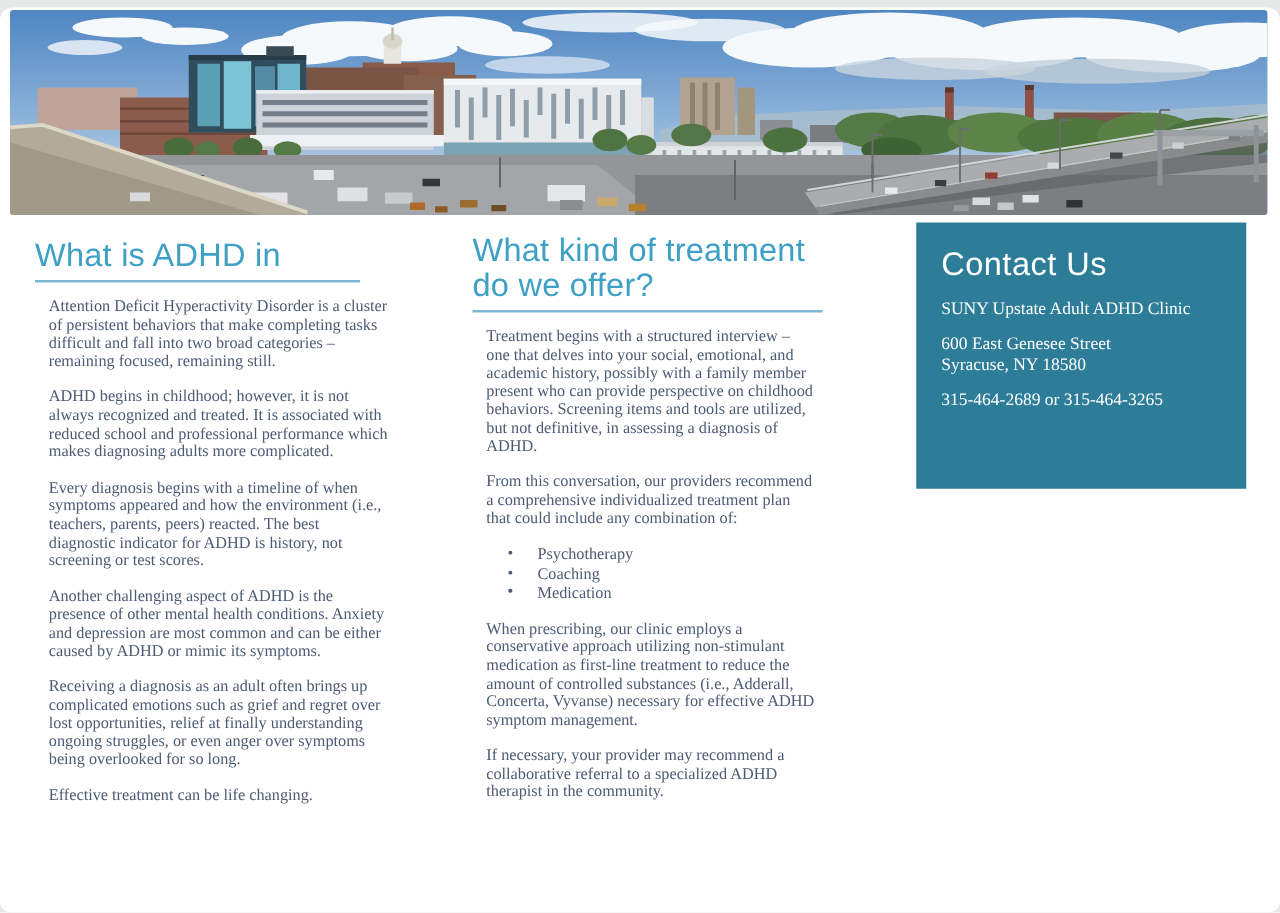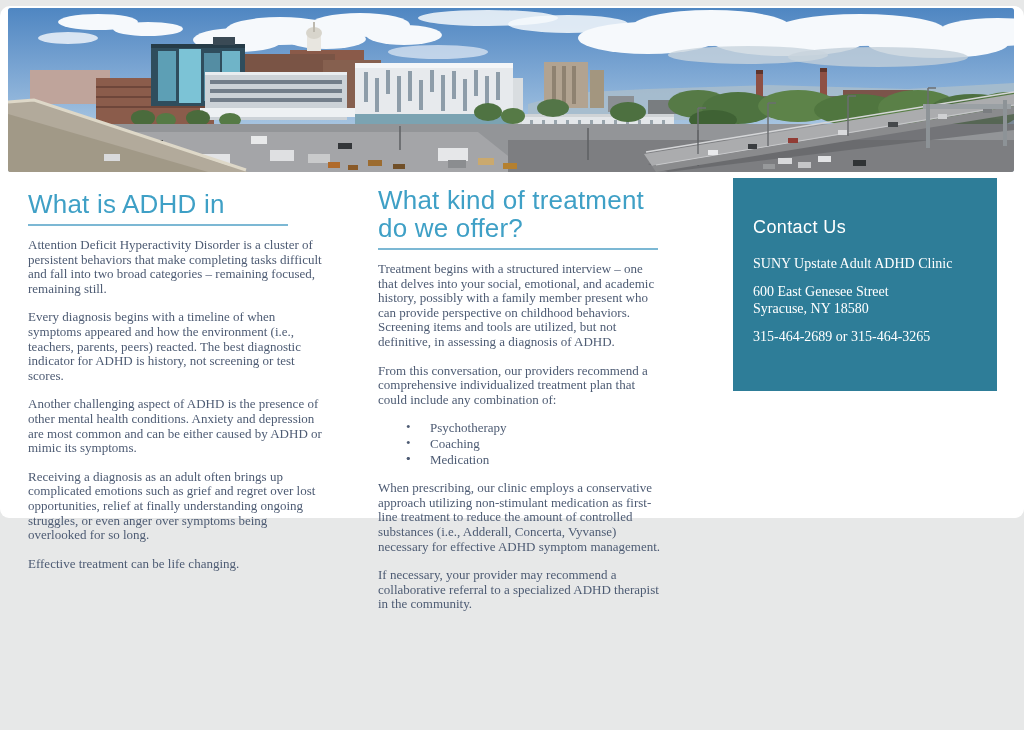--- a/index.html
+++ b/index.html
@@ -2,21 +2,21 @@
 <html><head>
 <meta charset="utf-8">
 <style>
   html,body { margin:0; padding:0; }
   body {
     width:1024px; height:730px; position:relative; overflow:hidden;
     background:#e7e8e8;
     font-family:"Liberation Serif","DejaVu Serif",serif;
   }
   .page {
-    position:absolute; top:6px; left:0; width:1024px; height:512px;
+    position:absolute; top:6px; left:0; width:1024px; height:724px;
     background:#ffffff; border-radius:10px 10px 9px 9px;
   }
   .hero {
     position:absolute; top:2px; left:8px; width:1006px; height:164px;
     border-radius:3px; overflow:hidden; background:#9cbede;
   }
   .hero svg { display:block; width:100%; height:100%; }
 
   .col { position:absolute; color:#4d5b73; font-size:13px; line-height:14.6px; }
   .col-left { left:28px;  top:184px; width:294px; }
@@ -24,33 +24,33 @@
 
   h1 {
     margin:0 0 6px; font-family:"Liberation Sans","DejaVu Sans",sans-serif;
     font-weight:400; font-size:26px; line-height:28px; color:#3fa0c6;
     letter-spacing:.2px;
   }
   .rule { height:2px; margin:0 0 12px; background:#7cb8d4; }
   .rule-left { width:260px; }
   .rule-mid  { width:280px; }
 
-  p { margin:0 0 14px; }
+  p { margin:0 11px 14px; }
 
   ul.bullets { list-style:none; margin:0 0 14px; padding:0; }
   .bullets li { position:relative; padding-left:52px; margin:0 0 1px; }
   .bullet { position:absolute; left:28px; top:-1px; }
 
   .contact {
     position:absolute; left:733px; top:172px; width:264px; height:213px;
     background:#2e7d98; box-sizing:border-box; padding:18px 20px;
   }
   .contact h2 {
-    margin:16px 0 13px; font-family:"Liberation Sans","DejaVu Sans",sans-serif;
-    font-weight:400; font-size:18px; line-height:30px; color:#ffffff;
+    margin:0 0 13px; font-family:"Liberation Sans","DejaVu Sans",sans-serif;
+    font-weight:400; font-size:26px; line-height:30px; color:#ffffff;
     letter-spacing:.4px;
   }
   .contact .block { color:#ffffff; font-size:14px; line-height:17px; margin:0 0 11px; }
 </style>
 </head>
 <body>
 
 <div class="page">
 
   <div class="hero">
@@ -272,20 +272,21 @@
       </g>
     </svg>
   </div>
 
   <div class="col col-left">
     <h1>
       <span>What is ADHD in</span><br>
     </h1>
     <div class="rule rule-left"></div>
     <p>Attention Deficit Hyperactivity Disorder is a cluster of persistent behaviors that make completing tasks difficult and fall into two broad categories – remaining focused, remaining still.</p>
+    <p>ADHD begins in childhood; however, it is not always recognized and treated.  It is associated with reduced school and professional performance which makes diagnosing adults more complicated.</p>
     <p>Every diagnosis begins with a timeline of when symptoms appeared and how the environment (i.e., teachers, parents, peers) reacted.  The best diagnostic indicator for ADHD is history, not screening or test scores.</p>
     <p>Another challenging aspect of ADHD is the presence of other mental health conditions. Anxiety and depression are most common and can be either caused by ADHD or mimic its symptoms.</p>
     <p>Receiving a diagnosis as an adult often brings up complicated emotions such as grief and regret over lost opportunities, relief at finally understanding ongoing struggles, or even anger over symptoms being overlooked for so long.</p>
     <p>Effective treatment can be life changing.</p>
   </div>
 
   <div class="col col-mid">
     <h1>
       <span>What kind of treatment</span><br>
       <span>do we offer?</span>

